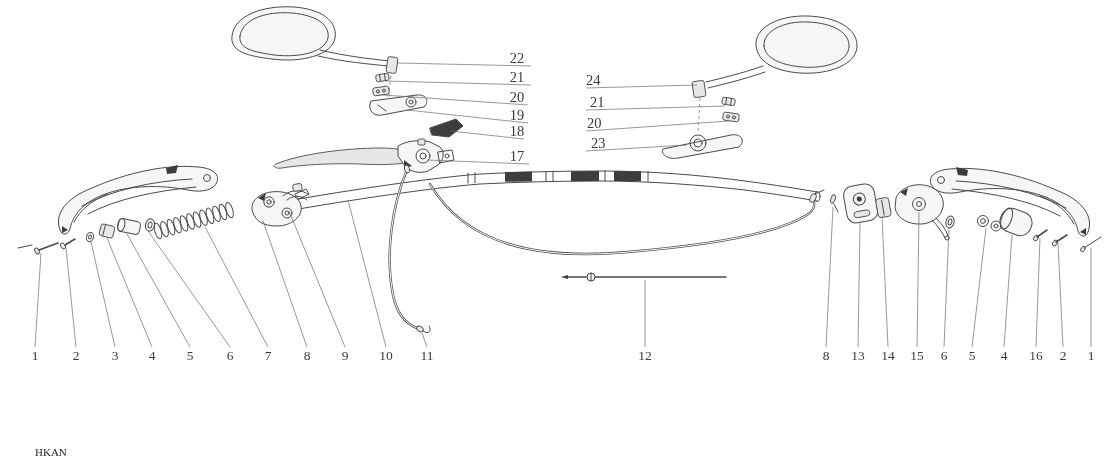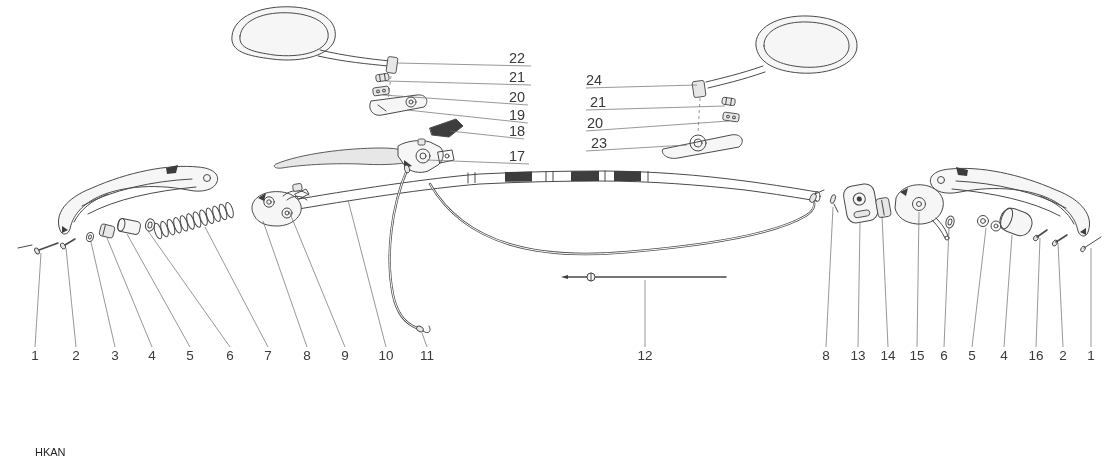--- a/index.html
+++ b/index.html
@@ -1,17 +1,17 @@
 <!DOCTYPE html>
 <html><head>
 <meta charset="utf-8">
 <style>
   html,body{margin:0;padding:0;background:#ffffff;}
   .stage{position:relative;width:1117px;height:472px;background:#ffffff;overflow:hidden;
-         font-family:Liberation Sans, sans-serif;}
+         font-family:Liberation Serif, serif;}
   svg{position:absolute;left:0;top:0;}
   .o   {fill:none;stroke:#4a4a4a;stroke-width:1;stroke-linecap:round;stroke-linejoin:round;}
   .th  {stroke-width:1.6;}
   .of  {fill:#f6f6f6;stroke:#4a4a4a;stroke-width:1;stroke-linejoin:round;}
   .og  {fill:#e7e7e7;stroke:#4a4a4a;stroke-width:.9;stroke-linejoin:round;}
   .dk  {fill:#3d3d3d;stroke:none;}
   .ld  {fill:none;stroke:#6b6b6b;stroke-width:.7;}
   .dash{stroke-dasharray:3 3;}
   .cab {fill:none;stroke:#4a4a4a;stroke-width:2.4;stroke-linecap:round;}
   .cabi{fill:none;stroke:#ffffff;stroke-width:1;stroke-linecap:round;}

